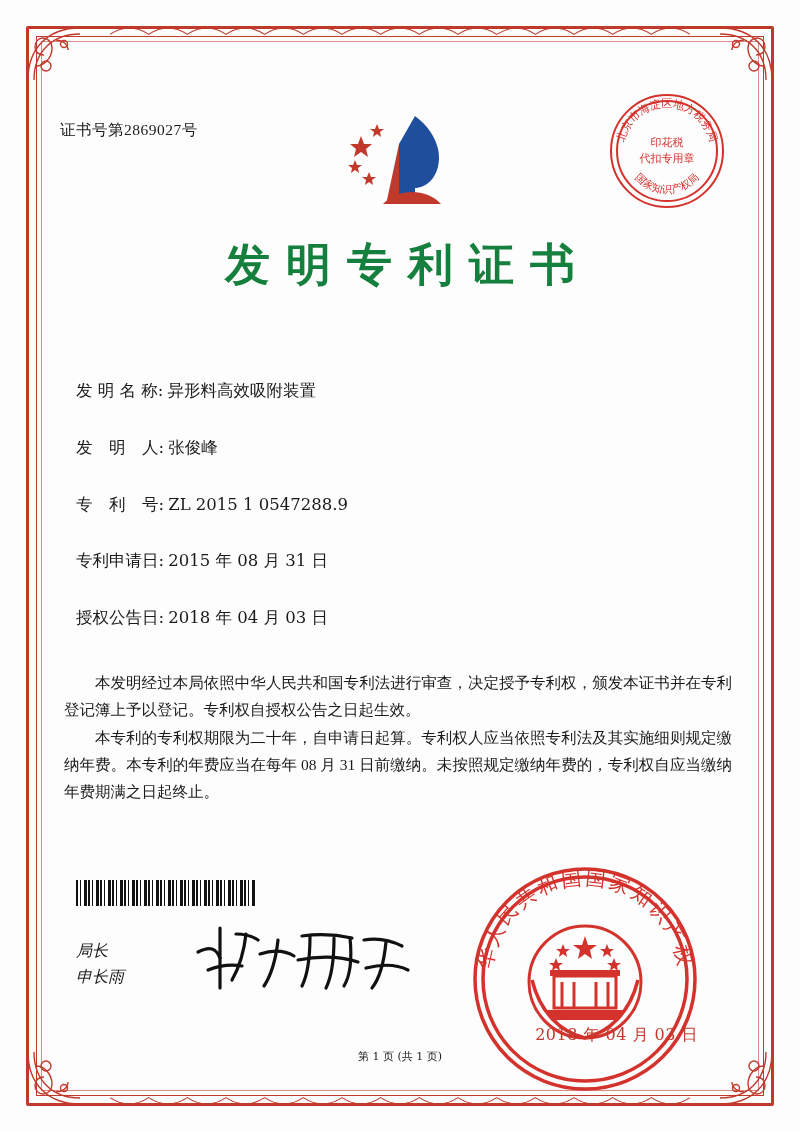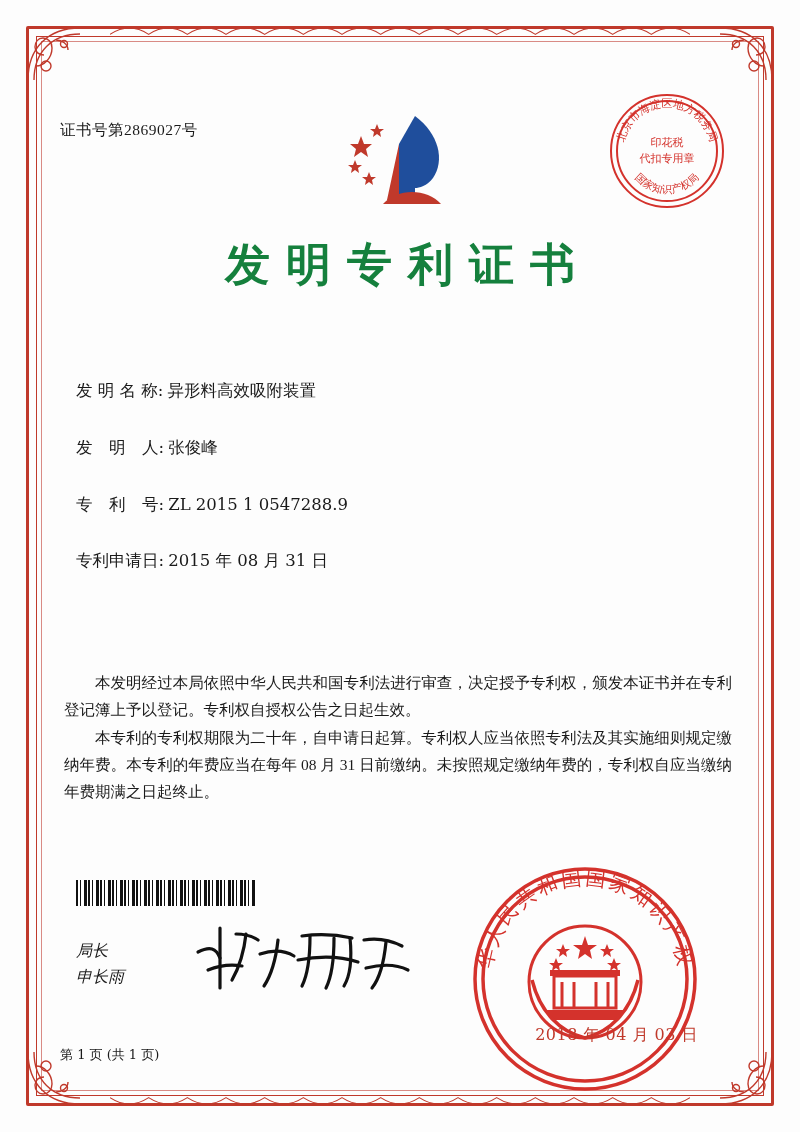--- a/index.html
+++ b/index.html
@@ -201,22 +201,22 @@
     color: #c0392b;
     letter-spacing: 0.5px;
     font-family: "DejaVu Serif", "Liberation Serif", serif;
     z-index: 5;
   }
 
   .footer {
     position: absolute;
     left: 0; right: 0;
     bottom: 8px;
-    text-align: left;
-    font-size: 13px;
+    text-align: center;
+    font-size: 11px;
     font-family: "DejaVu Serif", "Liberation Serif", serif;
   }
 </style>
 </head>
 <body>
 
 <div class="page">
 
   <div class="border-outer"></div>
   <div class="border-inner"></div>
@@ -340,20 +340,24 @@
         <span class="field-label">发　明　人:</span>
         <span class="field-value">张俊峰</span>
       </div>
       <div class="field-row">
         <span class="field-label">专　利　号:</span>
         <span class="field-value">ZL 2015 1 0547288.9</span>
       </div>
       <div class="field-row">
         <span class="field-label">专利申请日:</span>
         <span class="field-value">2015 年 08 月 31 日</span>
+      </div>
+      <div class="field-row">
+        <span class="field-label">授权公告日:</span>
+        <span class="field-value">2018 年 04 月 03 日</span>
       </div>
     </div>
 
     <div class="paragraphs">
       <p>本发明经过本局依照中华人民共和国专利法进行审查，决定授予专利权，颁发本证书并在专利登记簿上予以登记。专利权自授权公告之日起生效。</p>
       <p>本专利的专利权期限为二十年，自申请日起算。专利权人应当依照专利法及其实施细则规定缴纳年费。本专利的年费应当在每年 08 月 31 日前缴纳。未按照规定缴纳年费的，专利权自应当缴纳年费期满之日起终止。</p>
     </div>
 
     <div class="barcode"></div>
 

